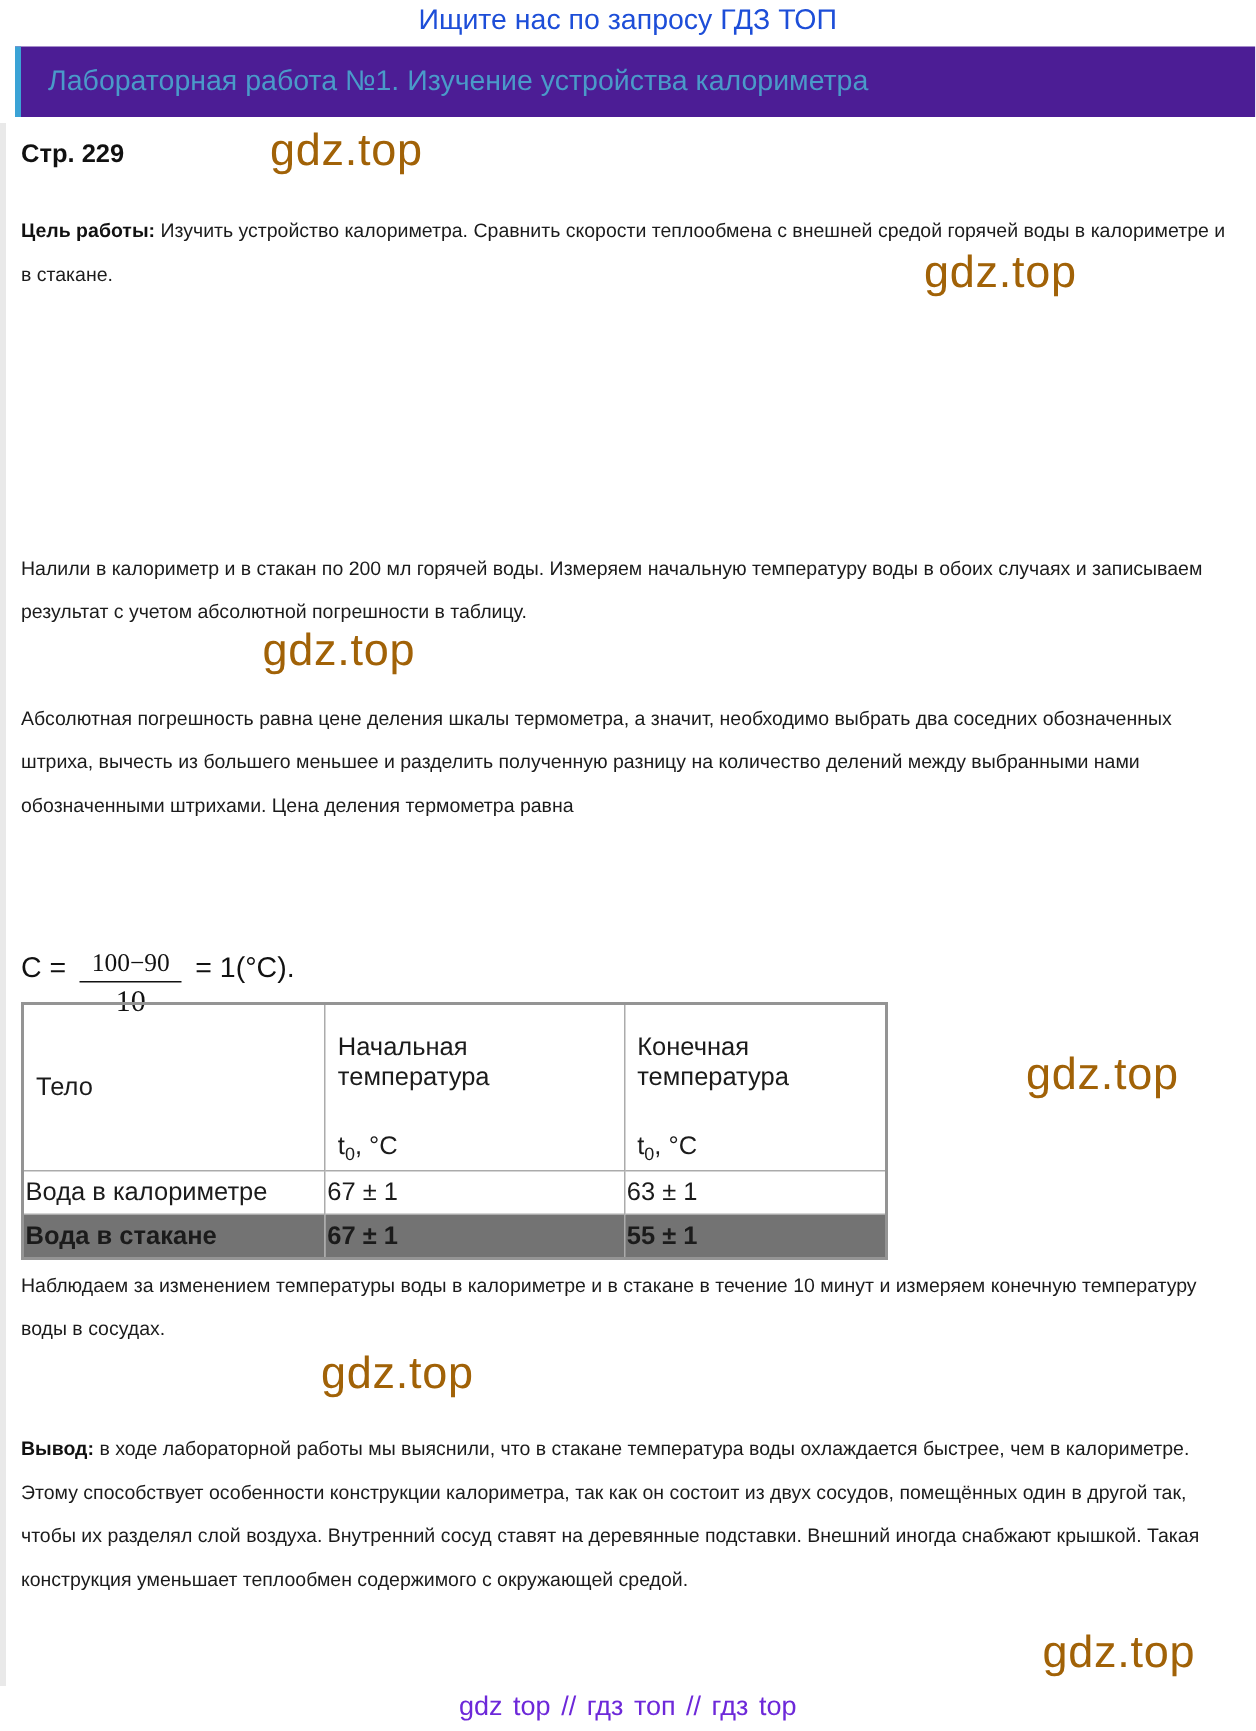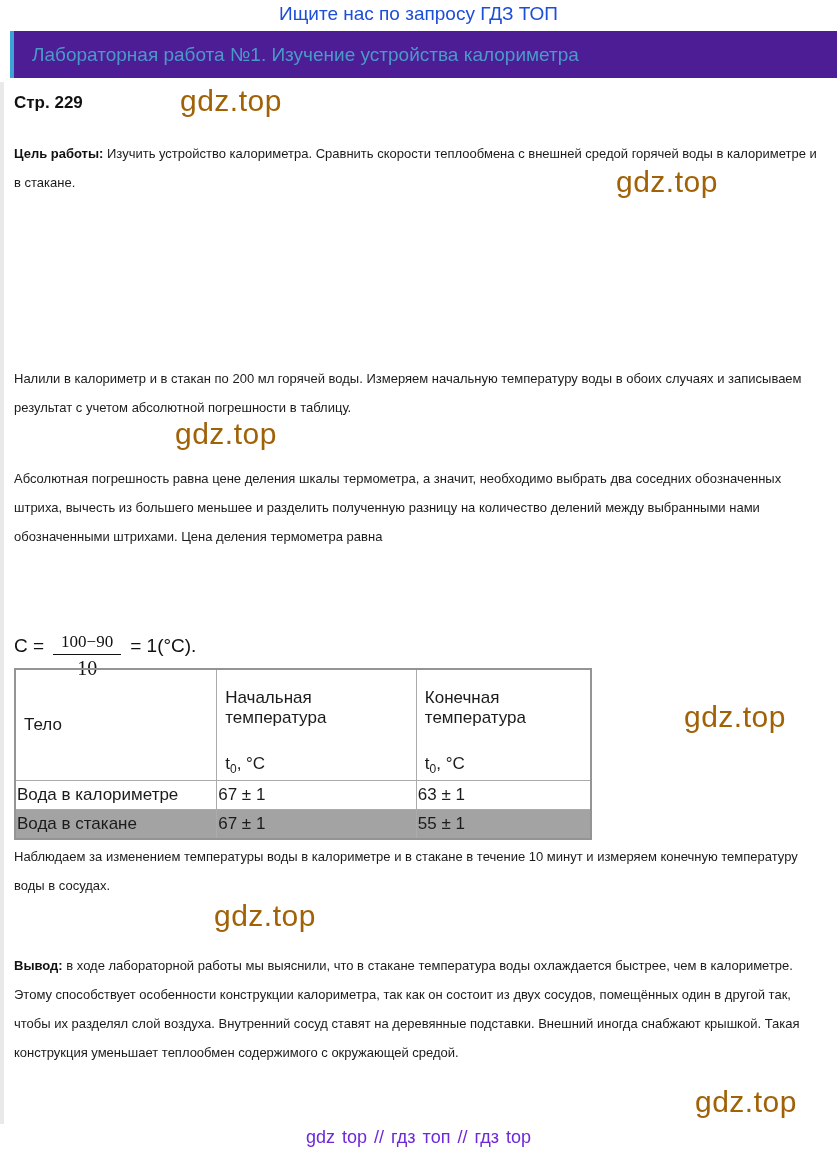--- a/index.html
+++ b/index.html
@@ -114,21 +114,21 @@
   }
   .data-table th, .data-table td {
     border: 1px solid #ababab;
     font-weight: normal;
     text-align: left;
     padding: 4px 8px;
   }
   .data-table th { height: 100px; vertical-align: top; }
   .data-table th.body-col { vertical-align: middle; }
   .data-table td { height: 29px; padding: 2px 1px; margin-top: 24px; }
-  .data-table tr.alt td { background: #a3a3a3; }
+  .data-table tr.alt td { background: #737373; font-weight: bold; }
   .col-name { padding-top: 14px; }
   .unit-line { margin-top: 26px; }
   .unit-line sub { font-size: 12px; }
   .footer {
     position: absolute;
     top: 1127px; left: 0;
     width: 100%;
     text-align: center;
     font-size: 18px;
     color: #6d28d9;

